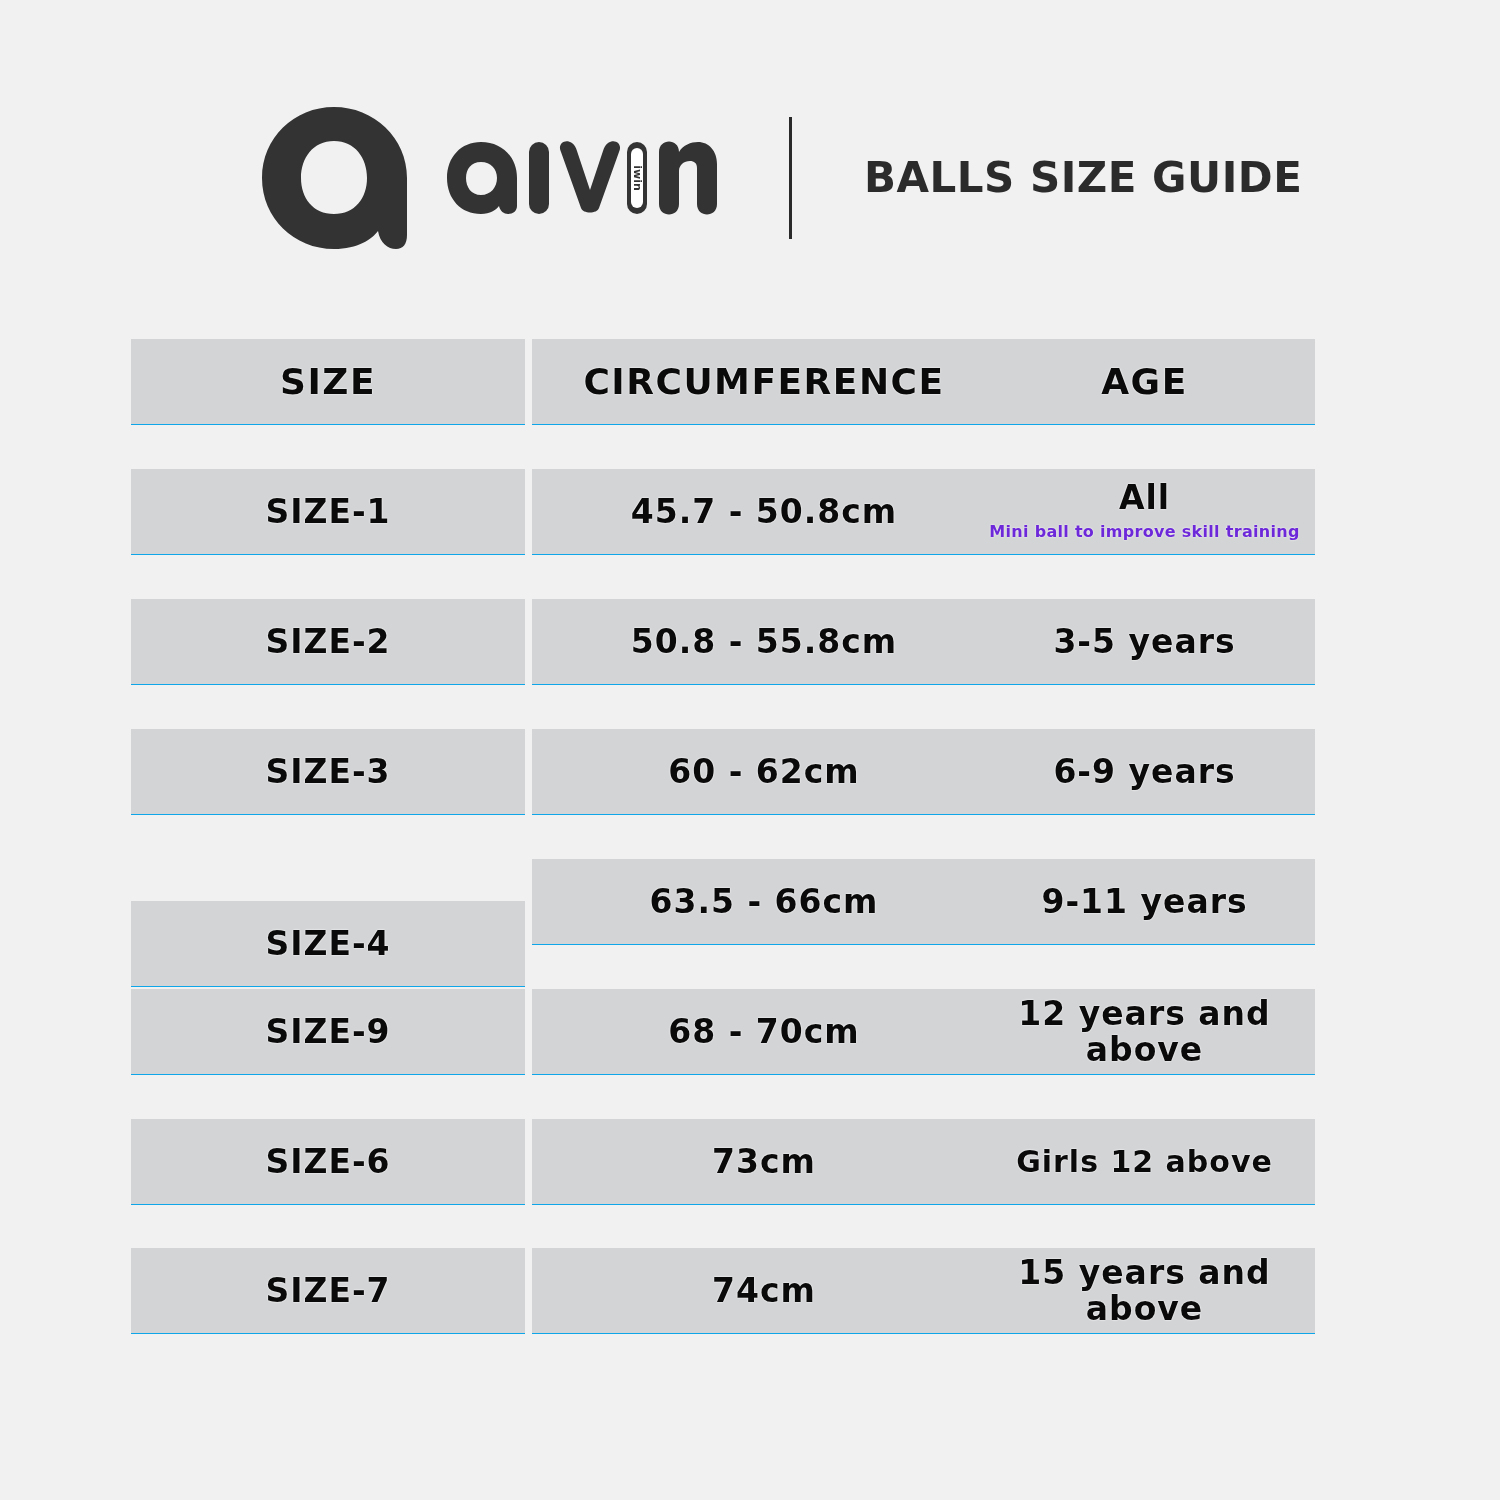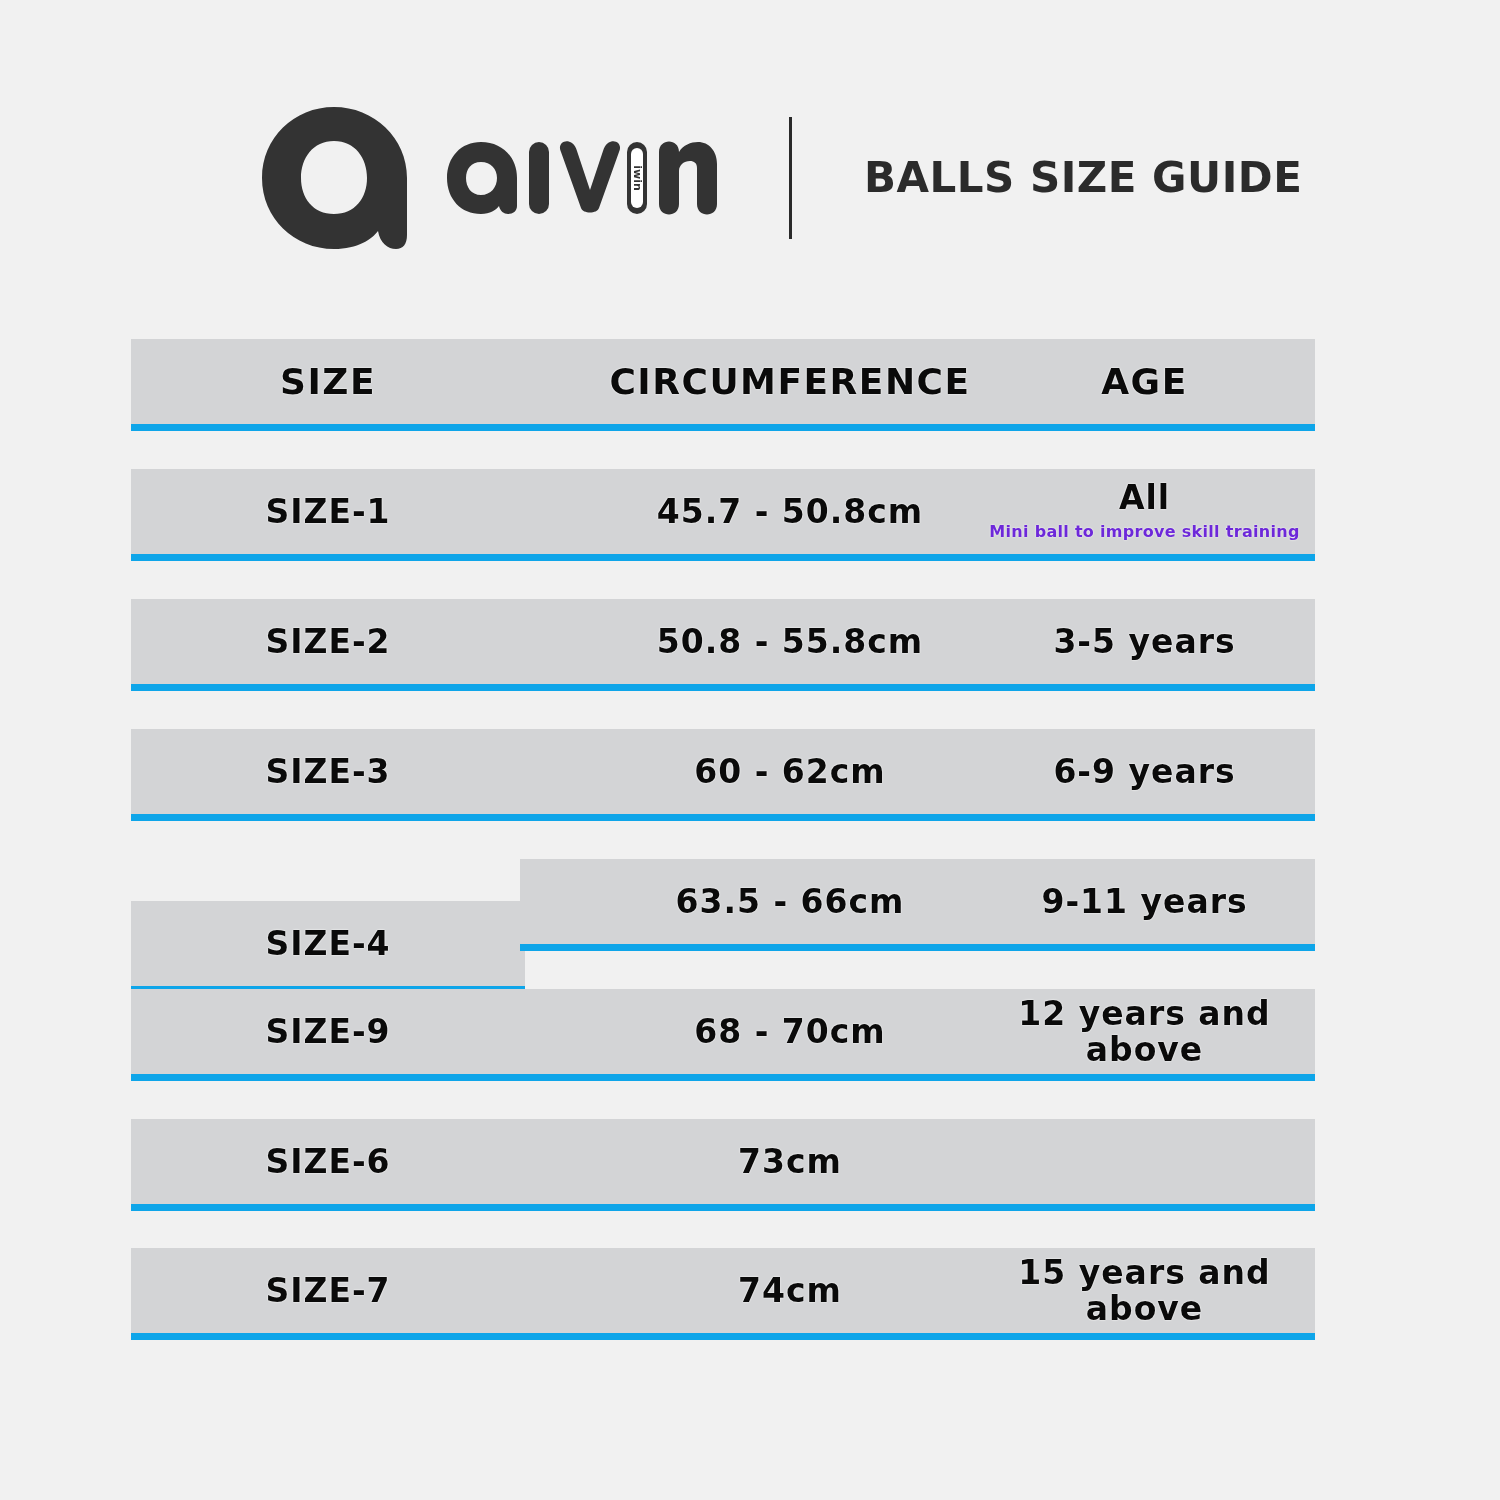--- a/index.html
+++ b/index.html
@@ -9,26 +9,26 @@
   }
   .logo-mark { position:absolute; left:262px; top:107px; width:145px; height:142px; }
   .wordmark { position:absolute; left:447px; top:140px; width:270px; height:76px; }
   .divider { position:absolute; left:789px; top:117px; width:3px; height:122px; background:#2a2a2a; }
   .title {
     position:absolute; left:864px; top:150px; font-family:"DejaVu Sans", sans-serif;
     font-size:42px; font-weight:bold; color:#2b2b2b; letter-spacing:0.5px; line-height:56px;
     white-space:nowrap;
   }
   .cell {
-    position:absolute; height:85px; background:#d3d4d6; border-bottom:7px solid #0ea5e9;
+    position:absolute; height:85px; background:#d3d4d6; border-bottom:1px solid #0ea5e9;
     display:flex; flex-direction:column; align-items:center; justify-content:center;
     text-align:center; box-sizing:content-box;
   }
   .c1 { left:131px; width:394px; }
-  .c2 { left:520px; width:464px;padding-left:38px; }
+  .c2 { left:532px; width:464px; }
   .c3 { left:974px; width:341px; }
   .txt {
     font-family:"DejaVu Sans", sans-serif; font-weight:bold; font-size:33px; color:#0a0a0a;
     letter-spacing:1px; line-height:36px;
     text-shadow: 0 0 2px #fff, 0 0 1px #fff;
   }
   .hdr .txt { font-size:36px; letter-spacing:1.5px; }
   .sub { font-family:"DejaVu Sans", sans-serif; font-size:16px; font-weight:bold; color:#6d28d9; letter-spacing:0.3px; line-height:20px; margin-top:8px; text-shadow:0 0 2px #fff; }
   .two .txt { line-height:38px; font-size:30px; }
 </style>
@@ -120,20 +120,21 @@
   <span class="txt">12 years and above</span>
 </div>
 
 <div class="cell c1" style="top:1119px">
   <span class="txt">SIZE-6</span>
 </div>
 <div class="cell c2" style="top:1119px">
   <span class="txt">73cm</span>
 </div>
 <div class="cell c3 two" style="top:1119px">
+  <span class="txt">Girls 12 above</span>
 </div>
 
 <div class="cell c1" style="top:1248px">
   <span class="txt">SIZE-7</span>
 </div>
 <div class="cell c2" style="top:1248px">
   <span class="txt">74cm</span>
 </div>
 <div class="cell c3" style="top:1248px">
   <span class="txt">15 years and above</span>

